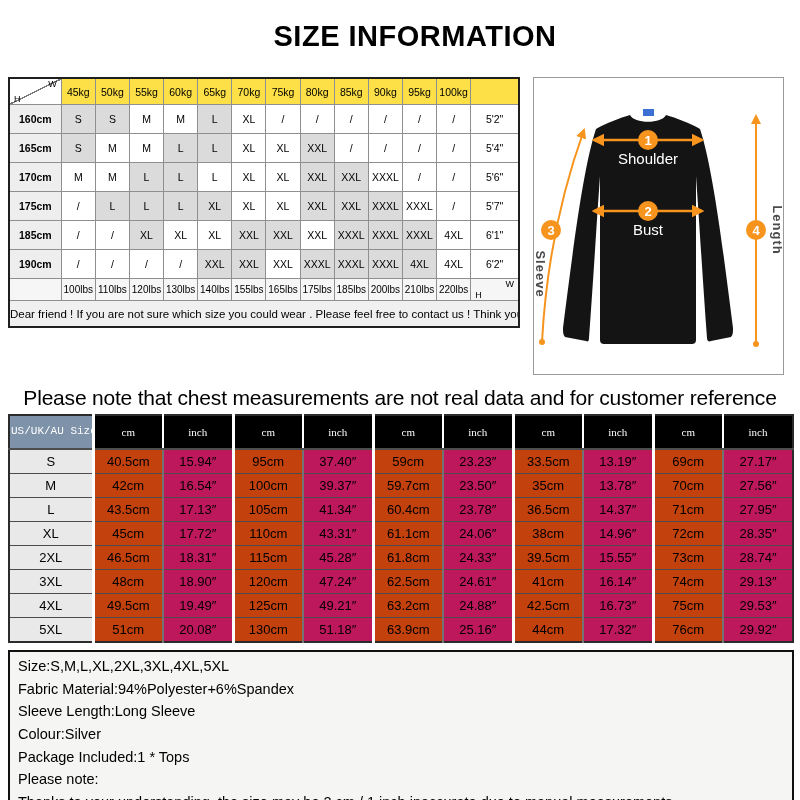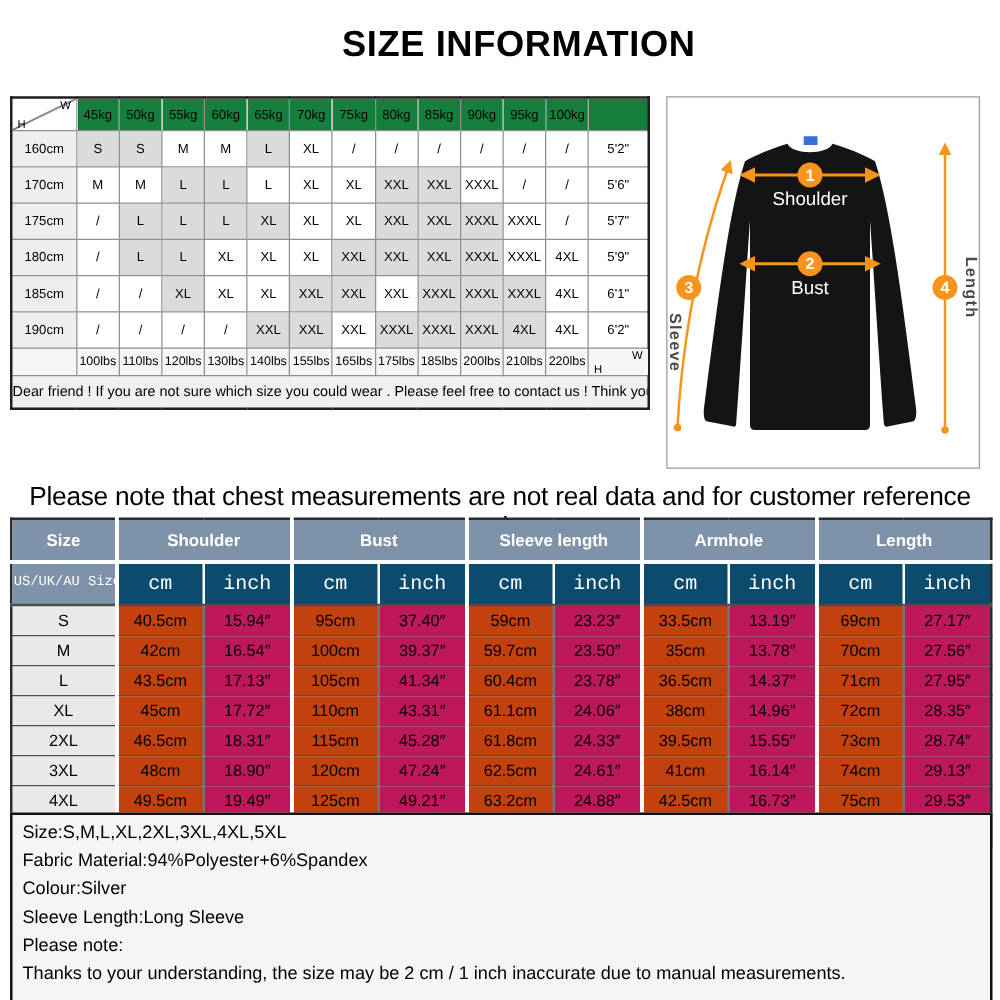--- a/index.html
+++ b/index.html
@@ -9,22 +9,22 @@
   .page-title{position:absolute;top:20px;left:0;width:100%;text-align:center;
     font-size:29px;font-weight:700;letter-spacing:.5px;padding-left:15px;}
 
   
   .matrix-wrap{position:absolute;left:8px;top:77px;}
   table.matrix{border-collapse:collapse;table-layout:fixed;width:512px;
     border:2px solid #1f1f1f;font-size:10.5px;}
   table.matrix td{border:1px solid #8f8f8f;text-align:center;padding:0;background:#fff;
     white-space:nowrap;overflow:hidden;}
   table.matrix tr td{height:28px;}
-  table.matrix tr:first-child td{height:25px;background:#15803d;font-size:10.5px;}
-  .hcell{background:#eee !important;}
+  table.matrix tr:first-child td{height:25px;background:#fde047;font-size:10.5px;}
+  .hcell{background:#eee !important;font-weight:bold;}
   .ftcell{background:#fff;}
   .shade{background:#dbdbdb !important;}
   .lbsrow td{height:21px !important;background:#f6f6f6 !important;font-size:10px;margin-top:35px;}
   .friendnote{height:25px !important;background:#f0f0f0 !important;font-size:11.5px;text-align:center;}
   .diag{position:relative;
     background:linear-gradient(to bottom right,#fff calc(50% - .7px),#777 calc(50% - .7px),#777 calc(50% + .7px),#fff calc(50% + .7px)) !important;}
   .diag .w{position:absolute;top:0;right:4px;font-size:9px;}
   .diag .h{position:absolute;bottom:0;left:4px;font-size:9px;}
 
   
@@ -37,22 +37,22 @@
 
   
   .chart-wrap{position:absolute;left:8px;top:414px;}
   table.sizechart{border-collapse:collapse;table-layout:fixed;width:784px;border:2px solid #2b2b2b;}
   table.sizechart td{text-align:center;overflow:hidden;white-space:nowrap;}
   td.g{background:#7E92A9;color:#fff;font-weight:700;font-size:13.5px;height:30px;
     border-right:3px solid #fff;border-bottom:3px solid #fff;}
   td.g:last-child{border-right:none;}
   td.szh{background:#7E92A9;color:#fff;font-family:"Liberation Mono",monospace;
     font-size:11px;line-height:1.2;height:30px;border-right:3px solid #fff;border-bottom:2px solid #4d4d4d;}
-  td.u{background:#0c4a6e;color:#fff;font-family:Liberation Mono, monospace;
-    font-size:16px;height:30px;border-right:2px solid #fff;border-bottom:2px solid #4d4d4d;}
+  td.u{background:#000000;color:#fff;font-family:Liberation Serif, serif;
+    font-size:11px;height:30px;border-right:2px solid #fff;border-bottom:2px solid #4d4d4d;}
   td.u.gend{border-right:3px solid #fff;}
   td.u:last-child{border-right:none;}
   table.sizechart tr.datarow td{height:21px;font-size:13px;border-bottom:1px solid #4d4d4d;}
   td.sz{background:#e9e9e9;border-right:3px solid #fff;}
   td.cmv{background:#c2410c;border-right:2px solid #737373;}
   td.inv{background:#be185d;border-right:3px solid #fff;}
   td.inv:last-child{border-right:none;}
   table.sizechart tr:last-child td{border-bottom:none;}
 
   
@@ -102,20 +102,36 @@
           <td>XL</td>
           <td>/</td>
           <td>/</td>
           <td>/</td>
           <td>/</td>
           <td>/</td>
           <td>/</td>
           <td class="ftcell">5'2"</td>
         </tr>
         <tr>
+          <td class="hcell">165cm</td>
+          <td class="shade">S</td>
+          <td>M</td>
+          <td>M</td>
+          <td class="shade">L</td>
+          <td class="shade">L</td>
+          <td>XL</td>
+          <td>XL</td>
+          <td class="shade">XXL</td>
+          <td>/</td>
+          <td>/</td>
+          <td>/</td>
+          <td>/</td>
+          <td class="ftcell">5'4"</td>
+        </tr>
+        <tr>
           <td class="hcell">170cm</td>
           <td>M</td>
           <td>M</td>
           <td class="shade">L</td>
           <td class="shade">L</td>
           <td>L</td>
           <td>XL</td>
           <td>XL</td>
           <td class="shade">XXL</td>
           <td class="shade">XXL</td>
@@ -132,36 +148,20 @@
           <td class="shade">L</td>
           <td class="shade">XL</td>
           <td>XL</td>
           <td>XL</td>
           <td class="shade">XXL</td>
           <td class="shade">XXL</td>
           <td class="shade">XXXL</td>
           <td>XXXL</td>
           <td>/</td>
           <td class="ftcell">5'7"</td>
-        </tr>
-        <tr>
-          <td class="hcell">180cm</td>
-          <td>/</td>
-          <td class="shade">L</td>
-          <td class="shade">L</td>
-          <td>XL</td>
-          <td>XL</td>
-          <td>XL</td>
-          <td class="shade">XXL</td>
-          <td class="shade">XXL</td>
-          <td class="shade">XXL</td>
-          <td class="shade">XXXL</td>
-          <td>XXXL</td>
-          <td>4XL</td>
-          <td class="ftcell">5'9"</td>
         </tr>
         <tr>
           <td class="hcell">185cm</td>
           <td>/</td>
           <td>/</td>
           <td class="shade">XL</td>
           <td>XL</td>
           <td>XL</td>
           <td class="shade">XXL</td>
           <td class="shade">XXL</td>
@@ -260,28 +260,20 @@
 <div class="refnote">Please note that chest measurements  are not real data and for customer reference only.</div>
 
 <div class="chart-wrap">
   <table class="sizechart">
     <colgroup>
       <col style="width:84px">
         <col span="10" style="width:70px">
     </colgroup>
     <tbody>
         <tr>
-          <td class="g">Size</td>
-          <td class="g" colspan="2">Shoulder</td>
-          <td class="g" colspan="2">Bust</td>
-          <td class="g" colspan="2">Sleeve length</td>
-          <td class="g" colspan="2">Armhole</td>
-          <td class="g" colspan="2">Length</td>
-        </tr>
-        <tr>
           <td class="szh">US/UK/AU Size</td>
           <td class="u">cm</td>
           <td class="u gend">inch</td>
           <td class="u">cm</td>
           <td class="u gend">inch</td>
           <td class="u">cm</td>
           <td class="u gend">inch</td>
           <td class="u">cm</td>
           <td class="u gend">inch</td>
           <td class="u">cm</td>
@@ -391,17 +383,18 @@
           <td class="cmv">76cm</td>
           <td class="inv">29.92″</td>
         </tr>
       </tbody>
   </table>
 </div>
 
 <div class="details">
     <p>Size:S,M,L,XL,2XL,3XL,4XL,5XL</p>
     <p>Fabric Material:94%Polyester+6%Spandex</p>
+    <p>Sleeve Length:Long Sleeve</p>
     <p>Colour:Silver</p>
-    <p>Sleeve Length:Long Sleeve</p>
+    <p>Package Included:1 * Tops</p>
     <p>Please note:</p>
     <p>Thanks to your understanding, the size may be 2 cm / 1 inch inaccurate due to manual measurements.</p>
   </div>
 
 </body></html>

